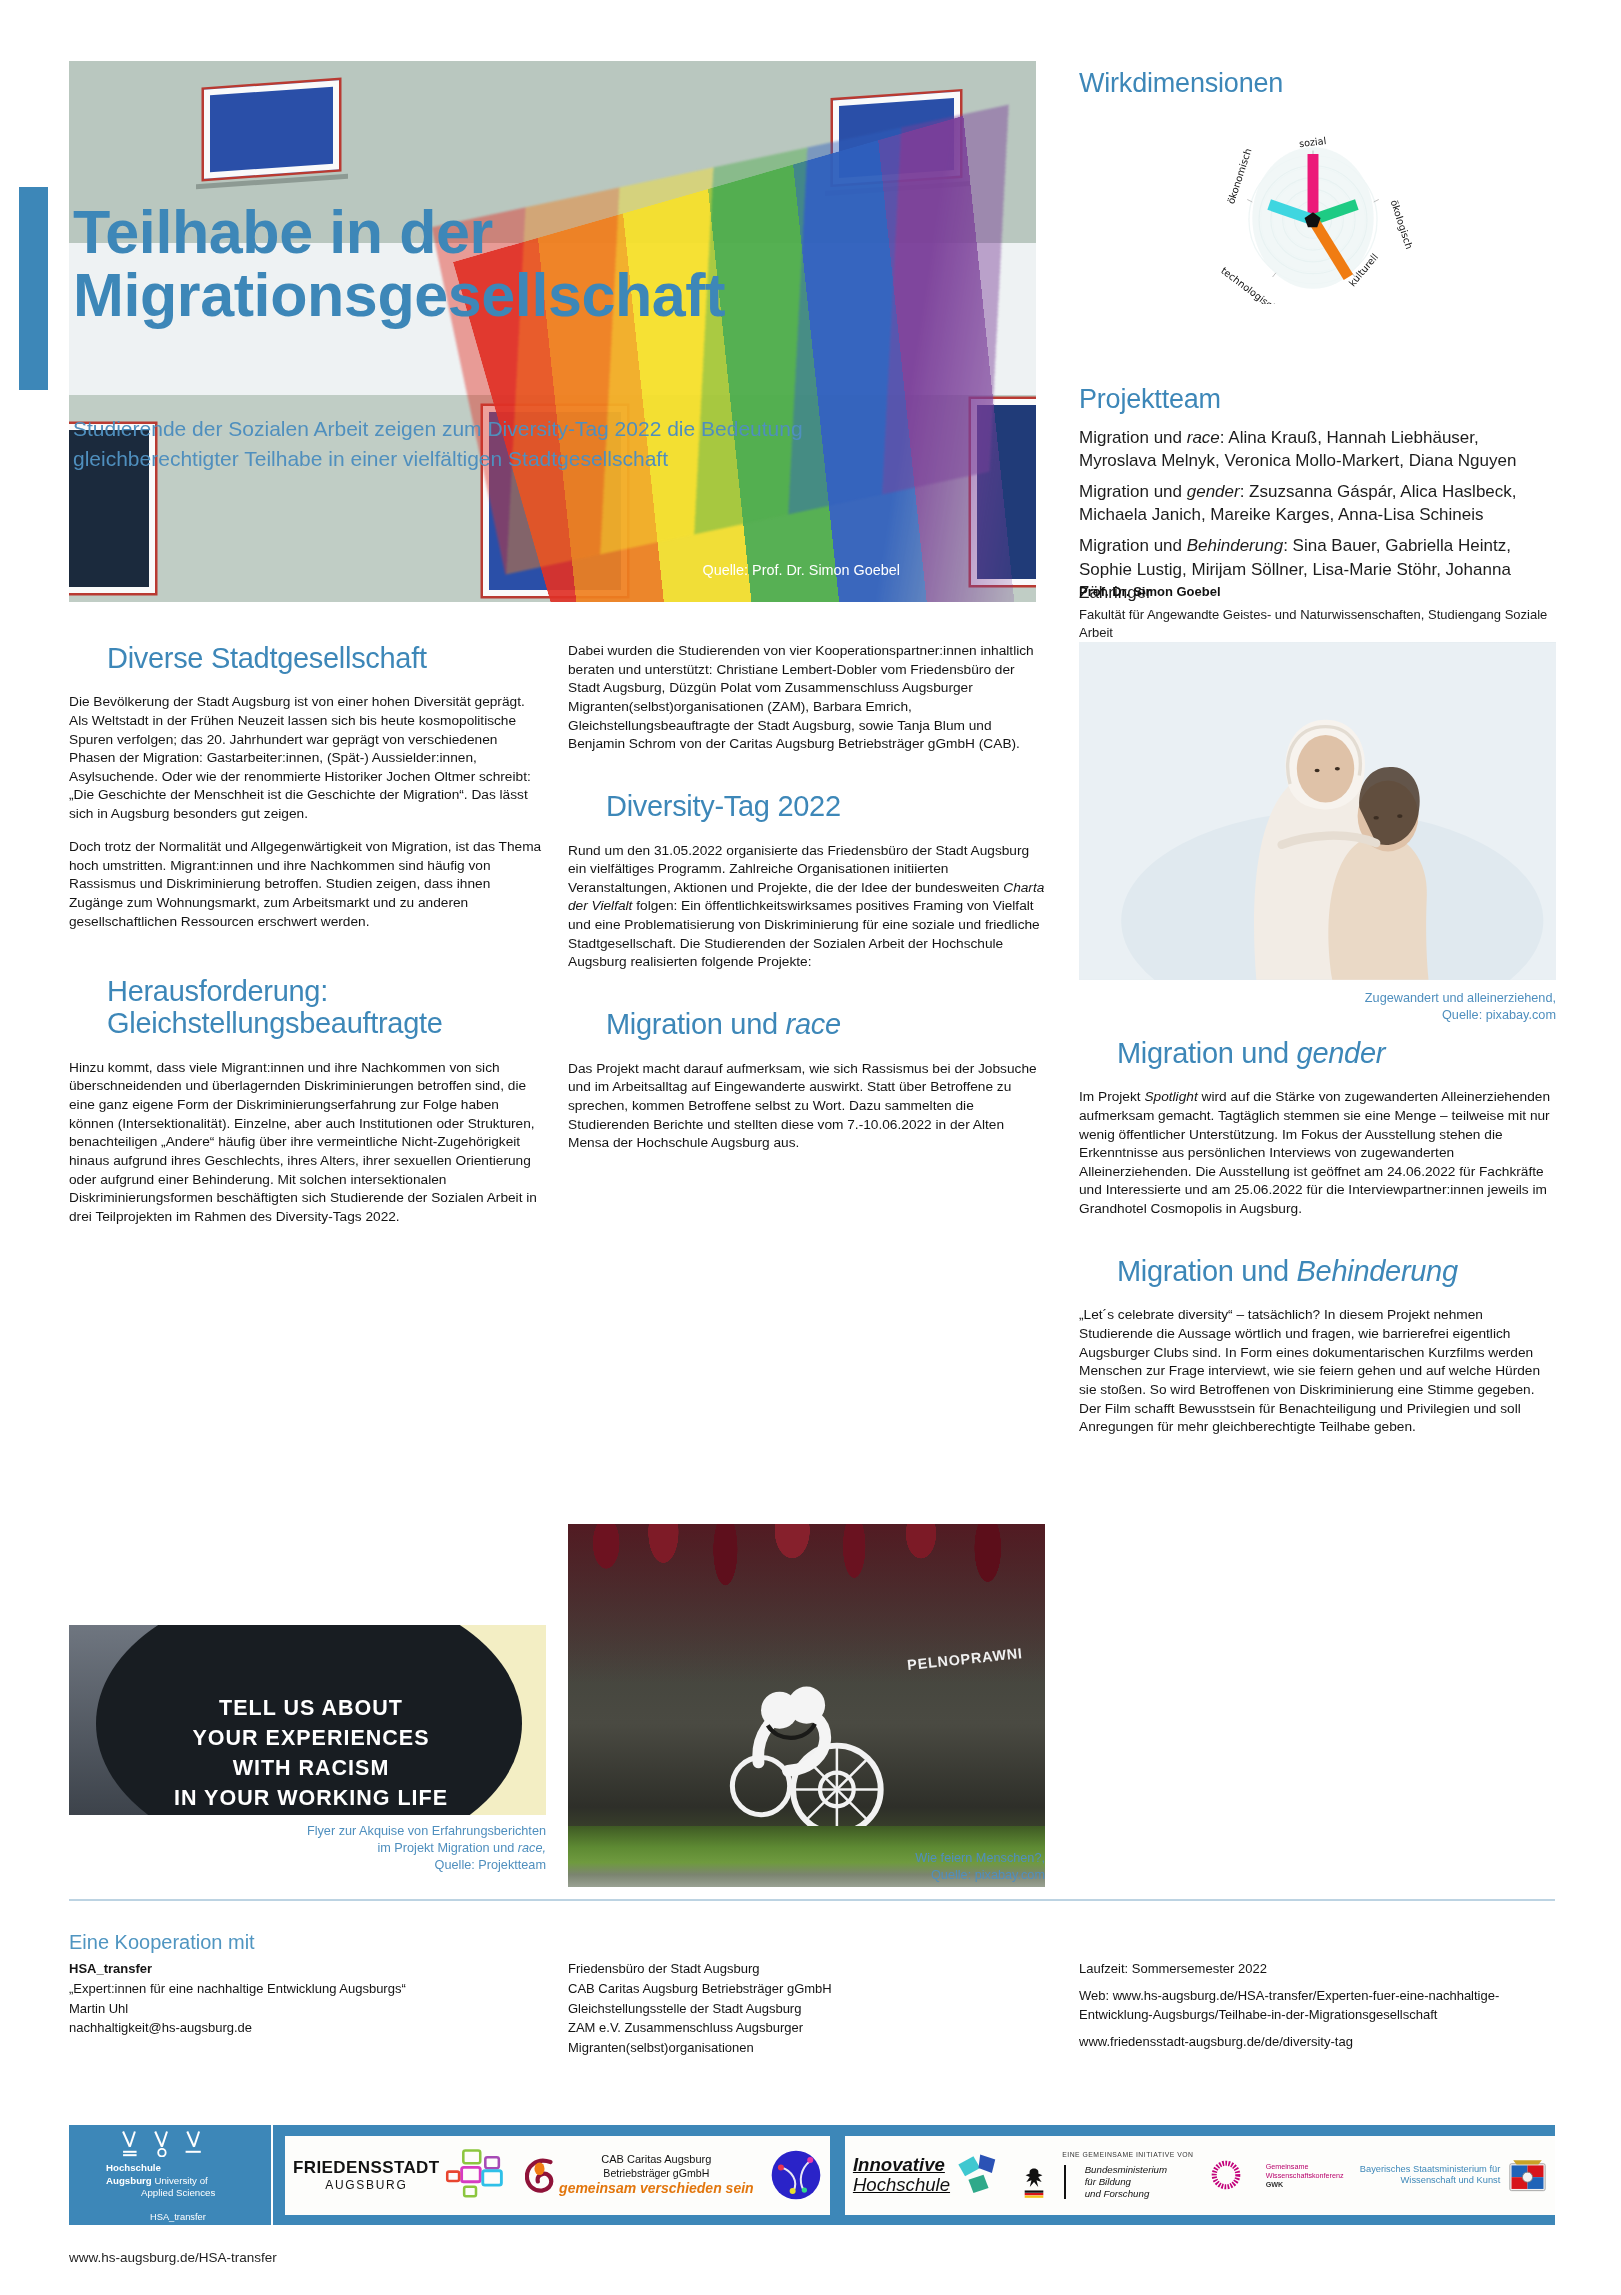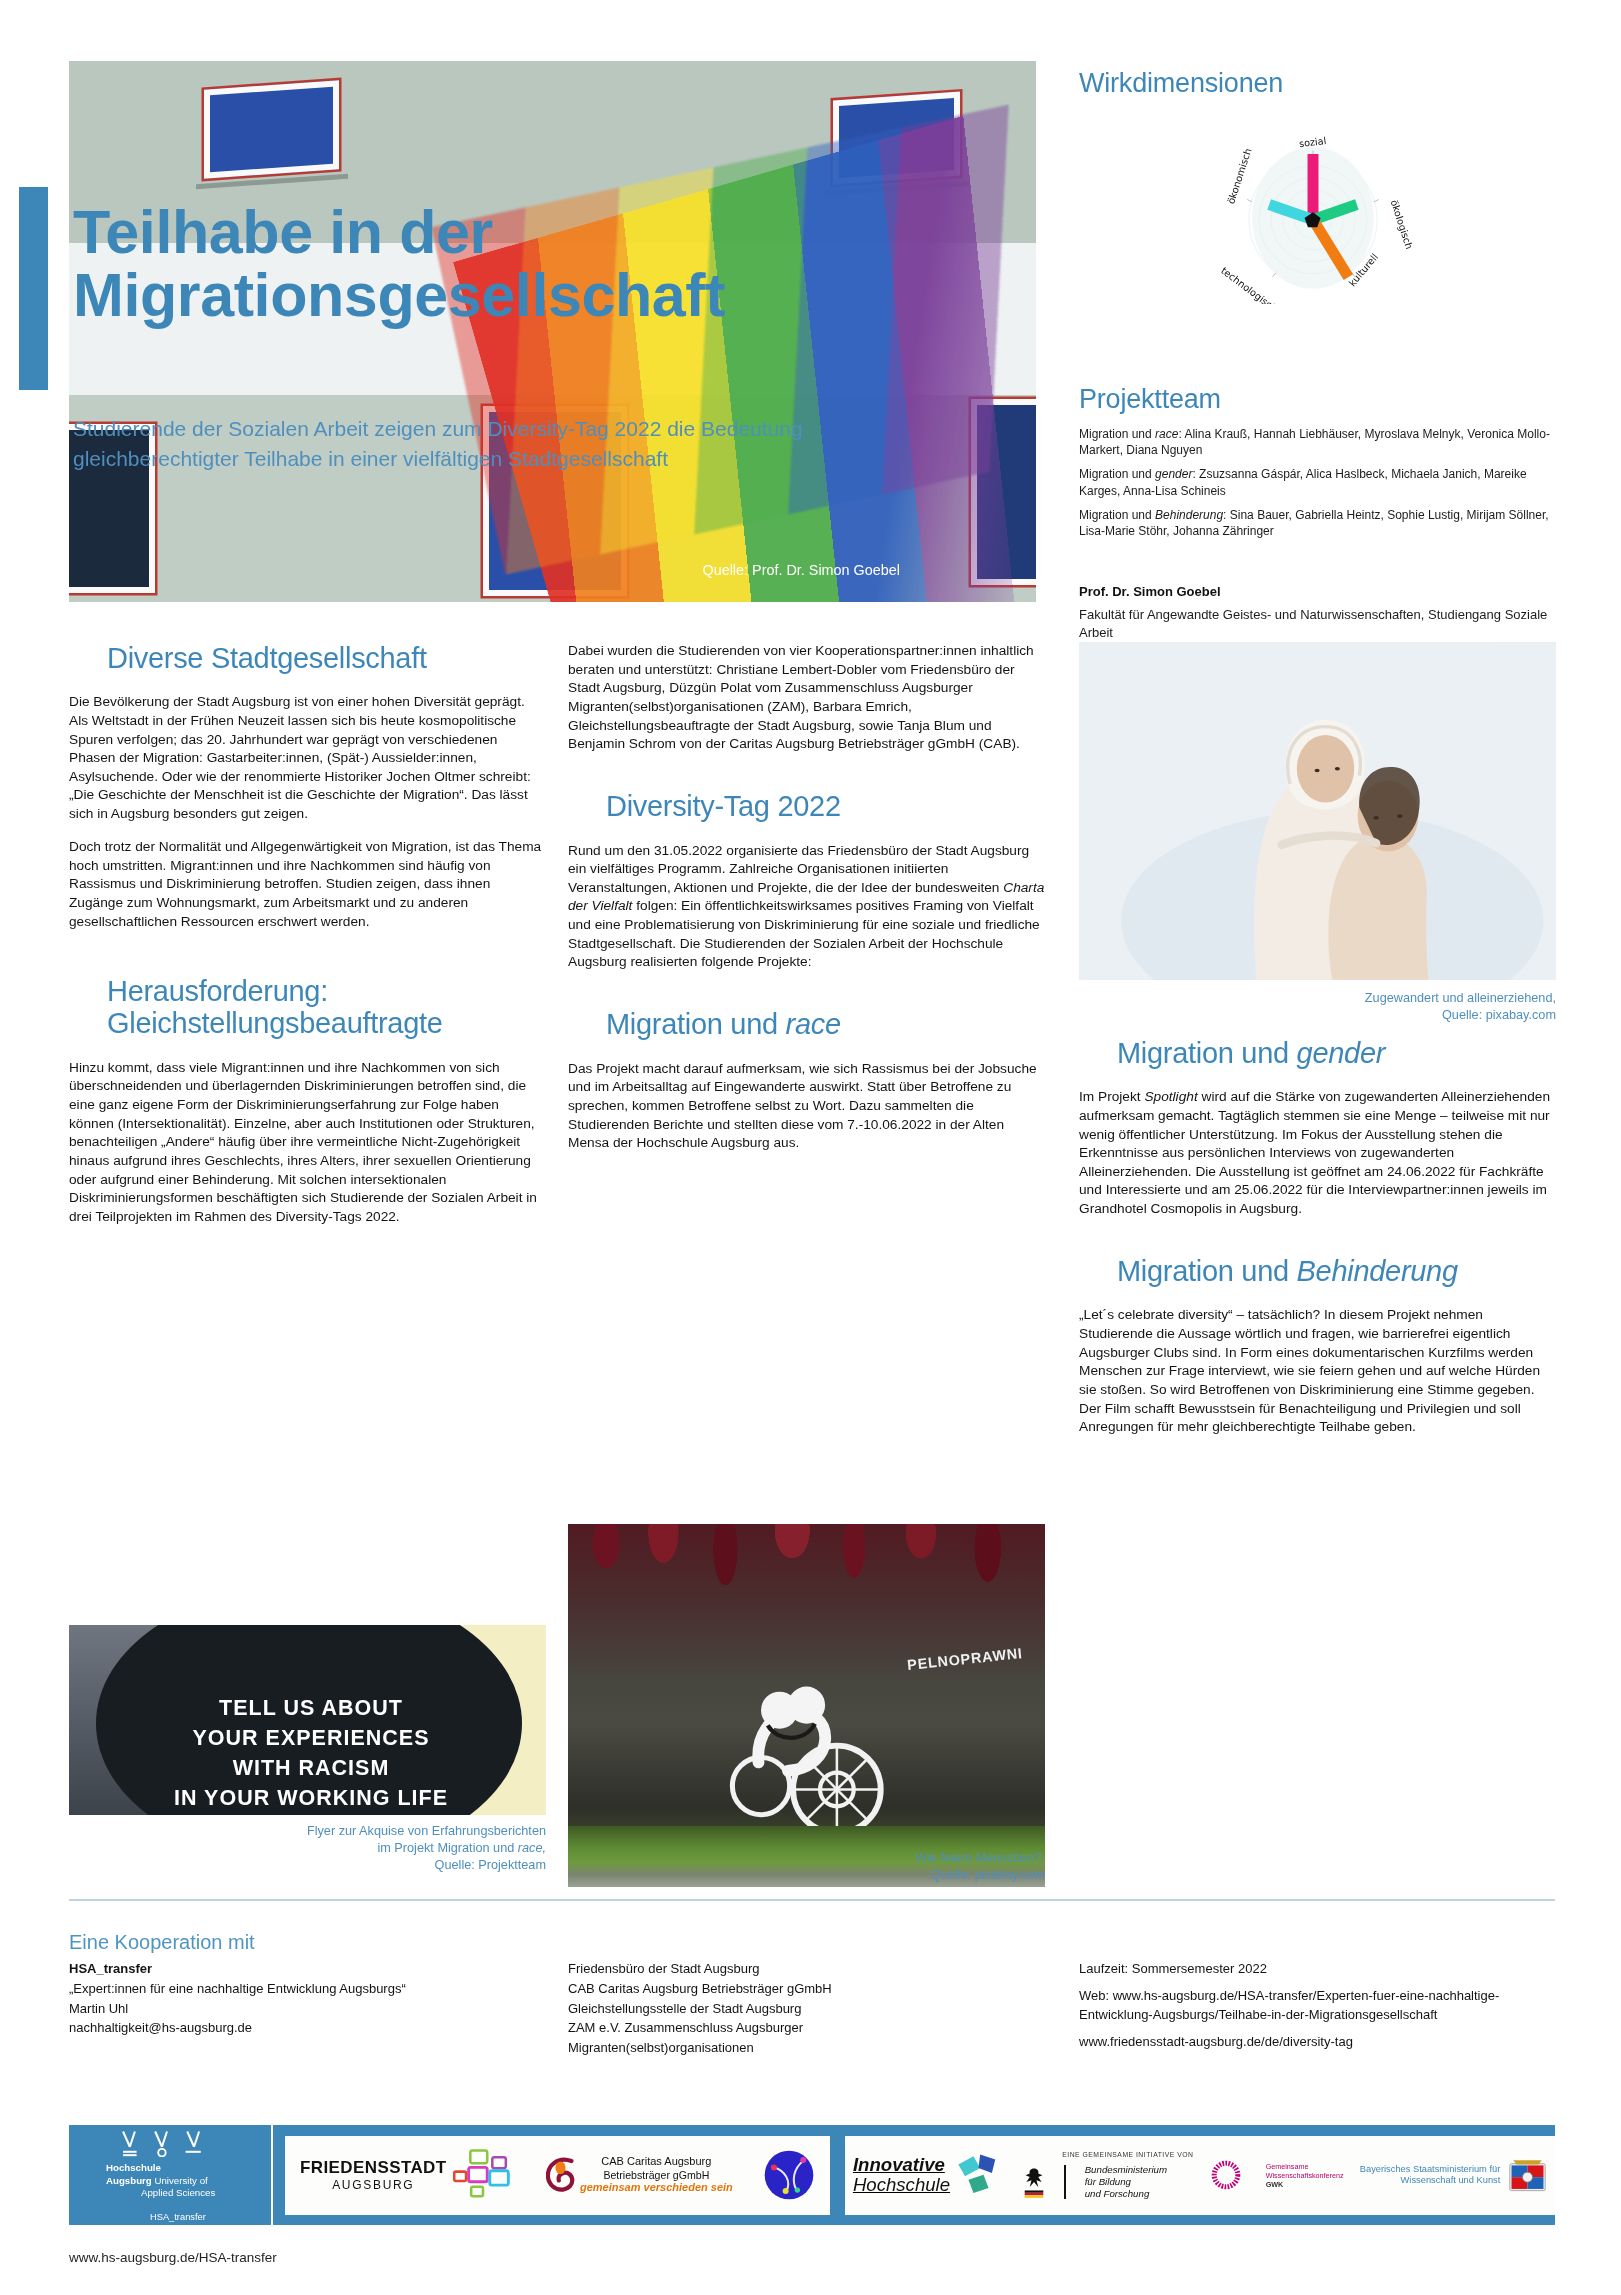--- a/index.html
+++ b/index.html
@@ -73,21 +73,21 @@
 
   
   .sec-title {
     color: #3d87b8; font-weight: 400; letter-spacing: -0.2px;
   }
   .wirk-title { position: absolute; left: 1079px; top: 68px; font-size: 27px; }
   .radar-box { position: absolute; left: 1195px; top: 127px; width: 236px; height: 177px; }
 
   .team-title { position: absolute; left: 1079px; top: 384px; font-size: 27px; }
   .team-block { position: absolute; left: 1079px; top: 426px; width: 477px;
-    font-size: 12px; line-height: 1.37; color: #1c1c1c; }
+    font-size: 17px; line-height: 1.37; color: #1c1c1c; }
   .team-block p { margin-bottom: 7.6px; }
   .prof-name { position: absolute; left: 1079px; top: 584px; width: 477px;
     font-size: 13px; font-weight: 700; color: #111; }
   .prof-dept { position: absolute; left: 1079px; top: 606px; width: 477px;
     font-size: 13px; line-height: 1.37; color: #1c1c1c; }
 
   
   .col { position: absolute; width: 477px; }
   .col1 { left: 69px; top: 642px; }
   .col2 { left: 568px; top: 642px; }
@@ -182,21 +182,21 @@
     justify-content: space-around; }
   .panel-a { width: 583px; margin-left: 12px; }
   .panel-b { width: 760px; margin-left: 15px; }
 
   .fr-stadt { text-align:center; font-family:"Liberation Sans", sans-serif; }
   .fr-stadt .l1 { font-size: 17px; font-weight: 700; letter-spacing: 0.4px; color:#121212; }
   .fr-stadt .l2 { font-size: 12px; letter-spacing: 1.7px; color:#121212; }
   .cab { text-align:center; line-height:1.22; }
   .cab .c1 { font-size: 11px; color:#111; }
   .cab .c2 { font-size: 10.6px; color:#111; }
-  .cab .c3 { font-size: 11px; color:#e2760d; font-style: italic; font-weight:700; }
+  .cab .c3 { font-size: 14px; color:#e2760d; font-style: italic; font-weight:700; }
   .innov { font-size: 18.6px; line-height: 1.05; color:#111; }
   .innov .i1 { font-style: italic; font-weight: 700; }
   .innov .i2 { font-style: italic; font-weight: 400; }
   .minilabel { font-size: 6.8px; letter-spacing: 0.5px; color:#333; }
   .bmbf { font-size: 9.7px; line-height:1.2; color:#111; }
   .gwk { font-size: 7.2px; line-height:1.25; color:#b8006b; }
   .bstmwk { font-size: 9.3px; line-height:1.22; color:#3d87b8; text-align:right; }
 
   .weburl { position: absolute; left: 69px; top: 2250px; font-size: 13.5px; color: #1f1f1f; }
 

